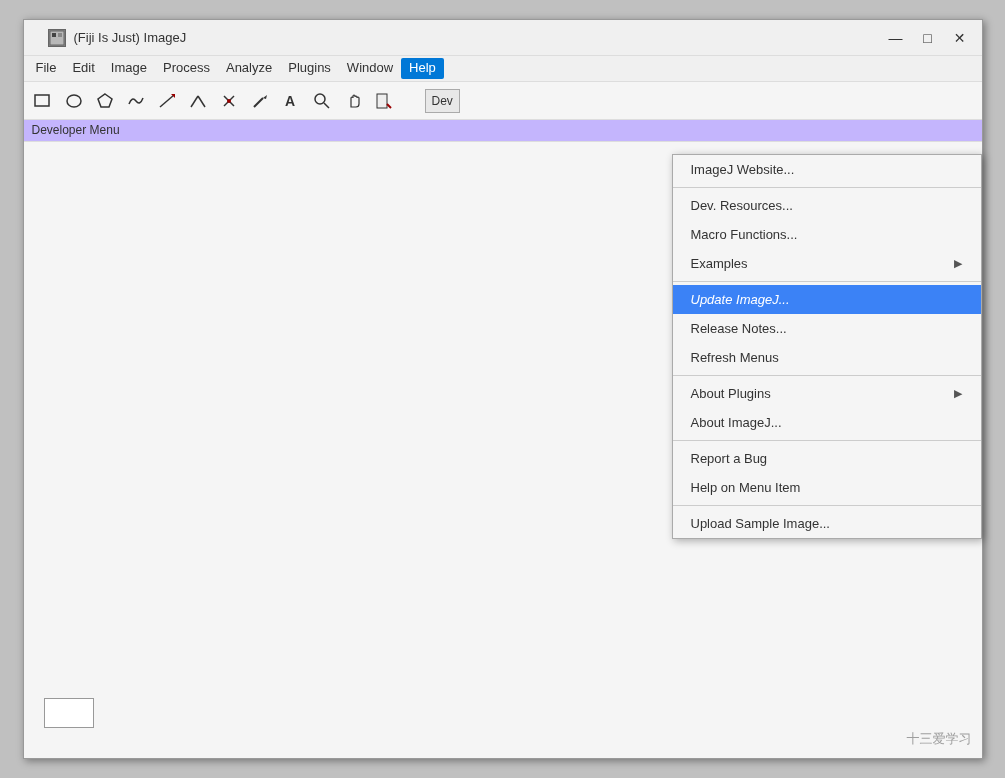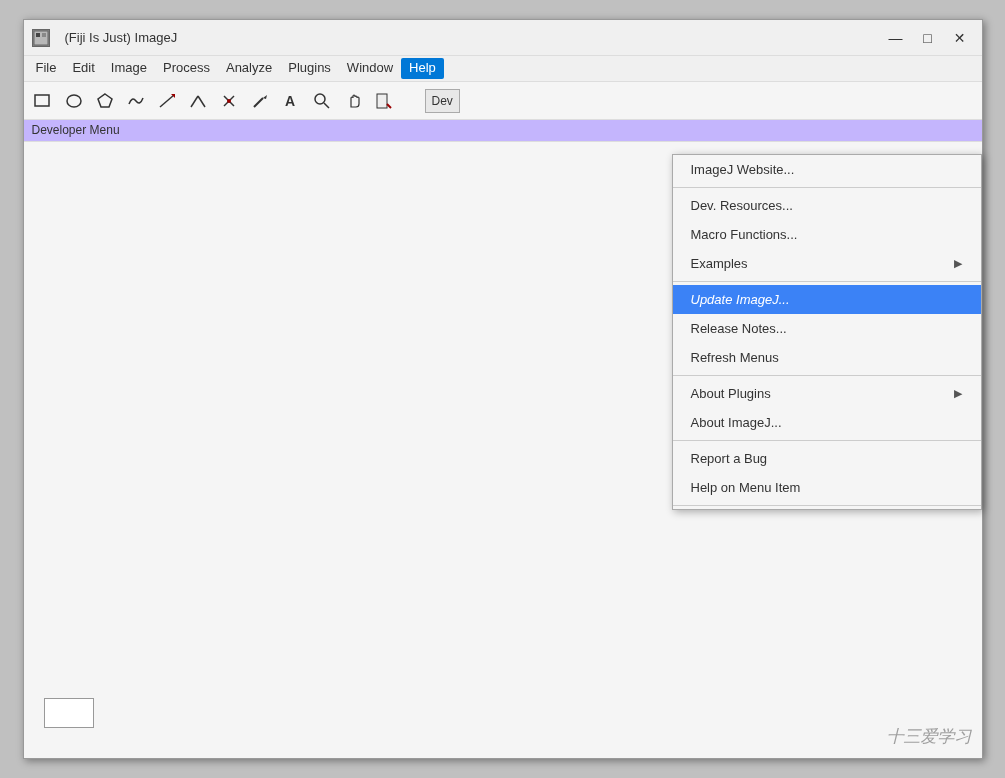--- a/index.html
+++ b/index.html
@@ -29,21 +29,22 @@
       display: flex;
       align-items: center;
       justify-content: space-between;
       padding: 6px 8px;
       border-bottom: 1px solid #ddd;
       height: 36px;
     }
     .title-bar-left {
       display: flex;
       align-items: center;
-      gap: 15px;
+      gap: 8px;
+      margin-left: 16px;
     }
     .title-icon {
       width: 18px;
       height: 18px;
       background: #888;
       display: flex;
       align-items: center;
       justify-content: center;
       font-size: 10px;
       color: white;
@@ -172,23 +173,22 @@
     .dropdown-item .arrow {
       font-size: 11px;
       color: #555;
     }
 
     
     .watermark {
       position: absolute;
       bottom: 10px;
       right: 10px;
-      font-size: 17px;
+      font-size: 13px;
       color: rgba(100,100,100,0.6);
-      font-style: italic;
     }
   </style>
 </head>
 <body>
 
 <div class="window">
 
   <div class="title-bar">
     <div class="title-bar-left">
       <div class="title-icon">
@@ -344,20 +344,23 @@
           <span>About ImageJ...</span>
         </div>
         <div class="dropdown-separator"></div>
         <div class="dropdown-item">
           <span>Report a Bug</span>
         </div>
         <div class="dropdown-item">
           <span>Help on Menu Item</span>
         </div>
         <div class="dropdown-separator"></div>
+        <div class="dropdown-item">
+          <span>Upload Sample Image...</span>
+        </div>
       </div>
 
     <div class="watermark">
       <span>十三爱学习</span>
     </div>
   </div>
 
 </div>
 
 </body></html>

